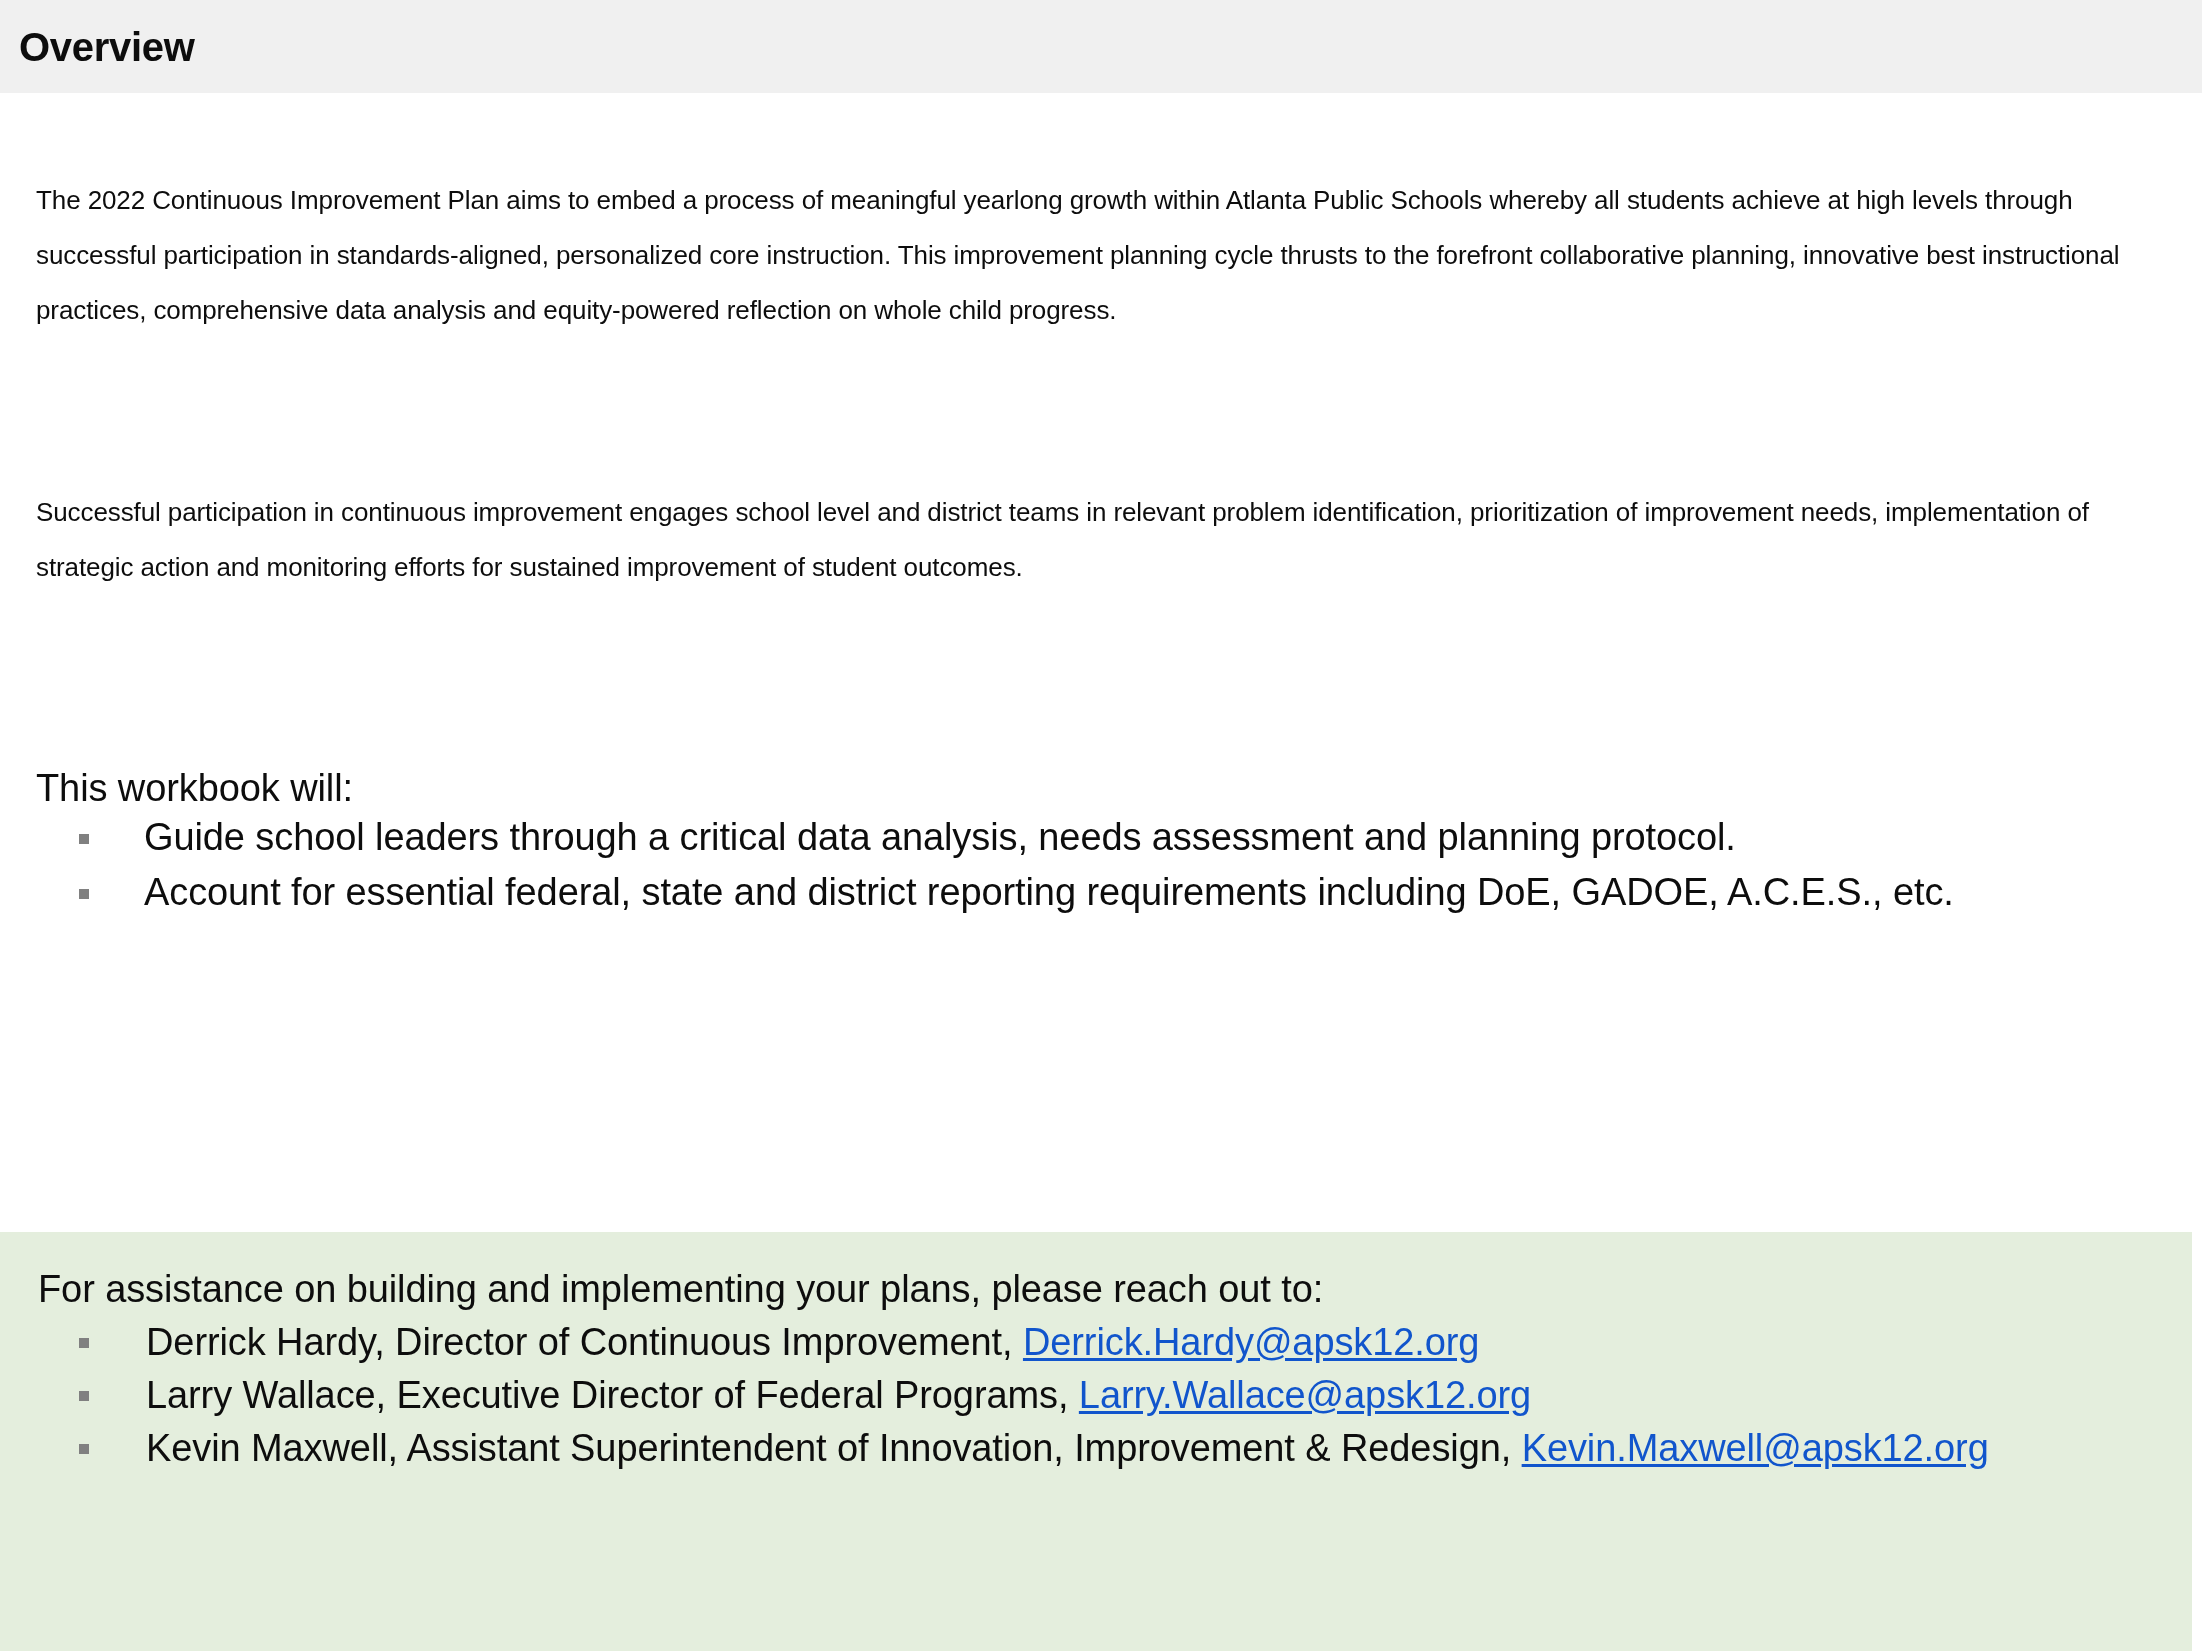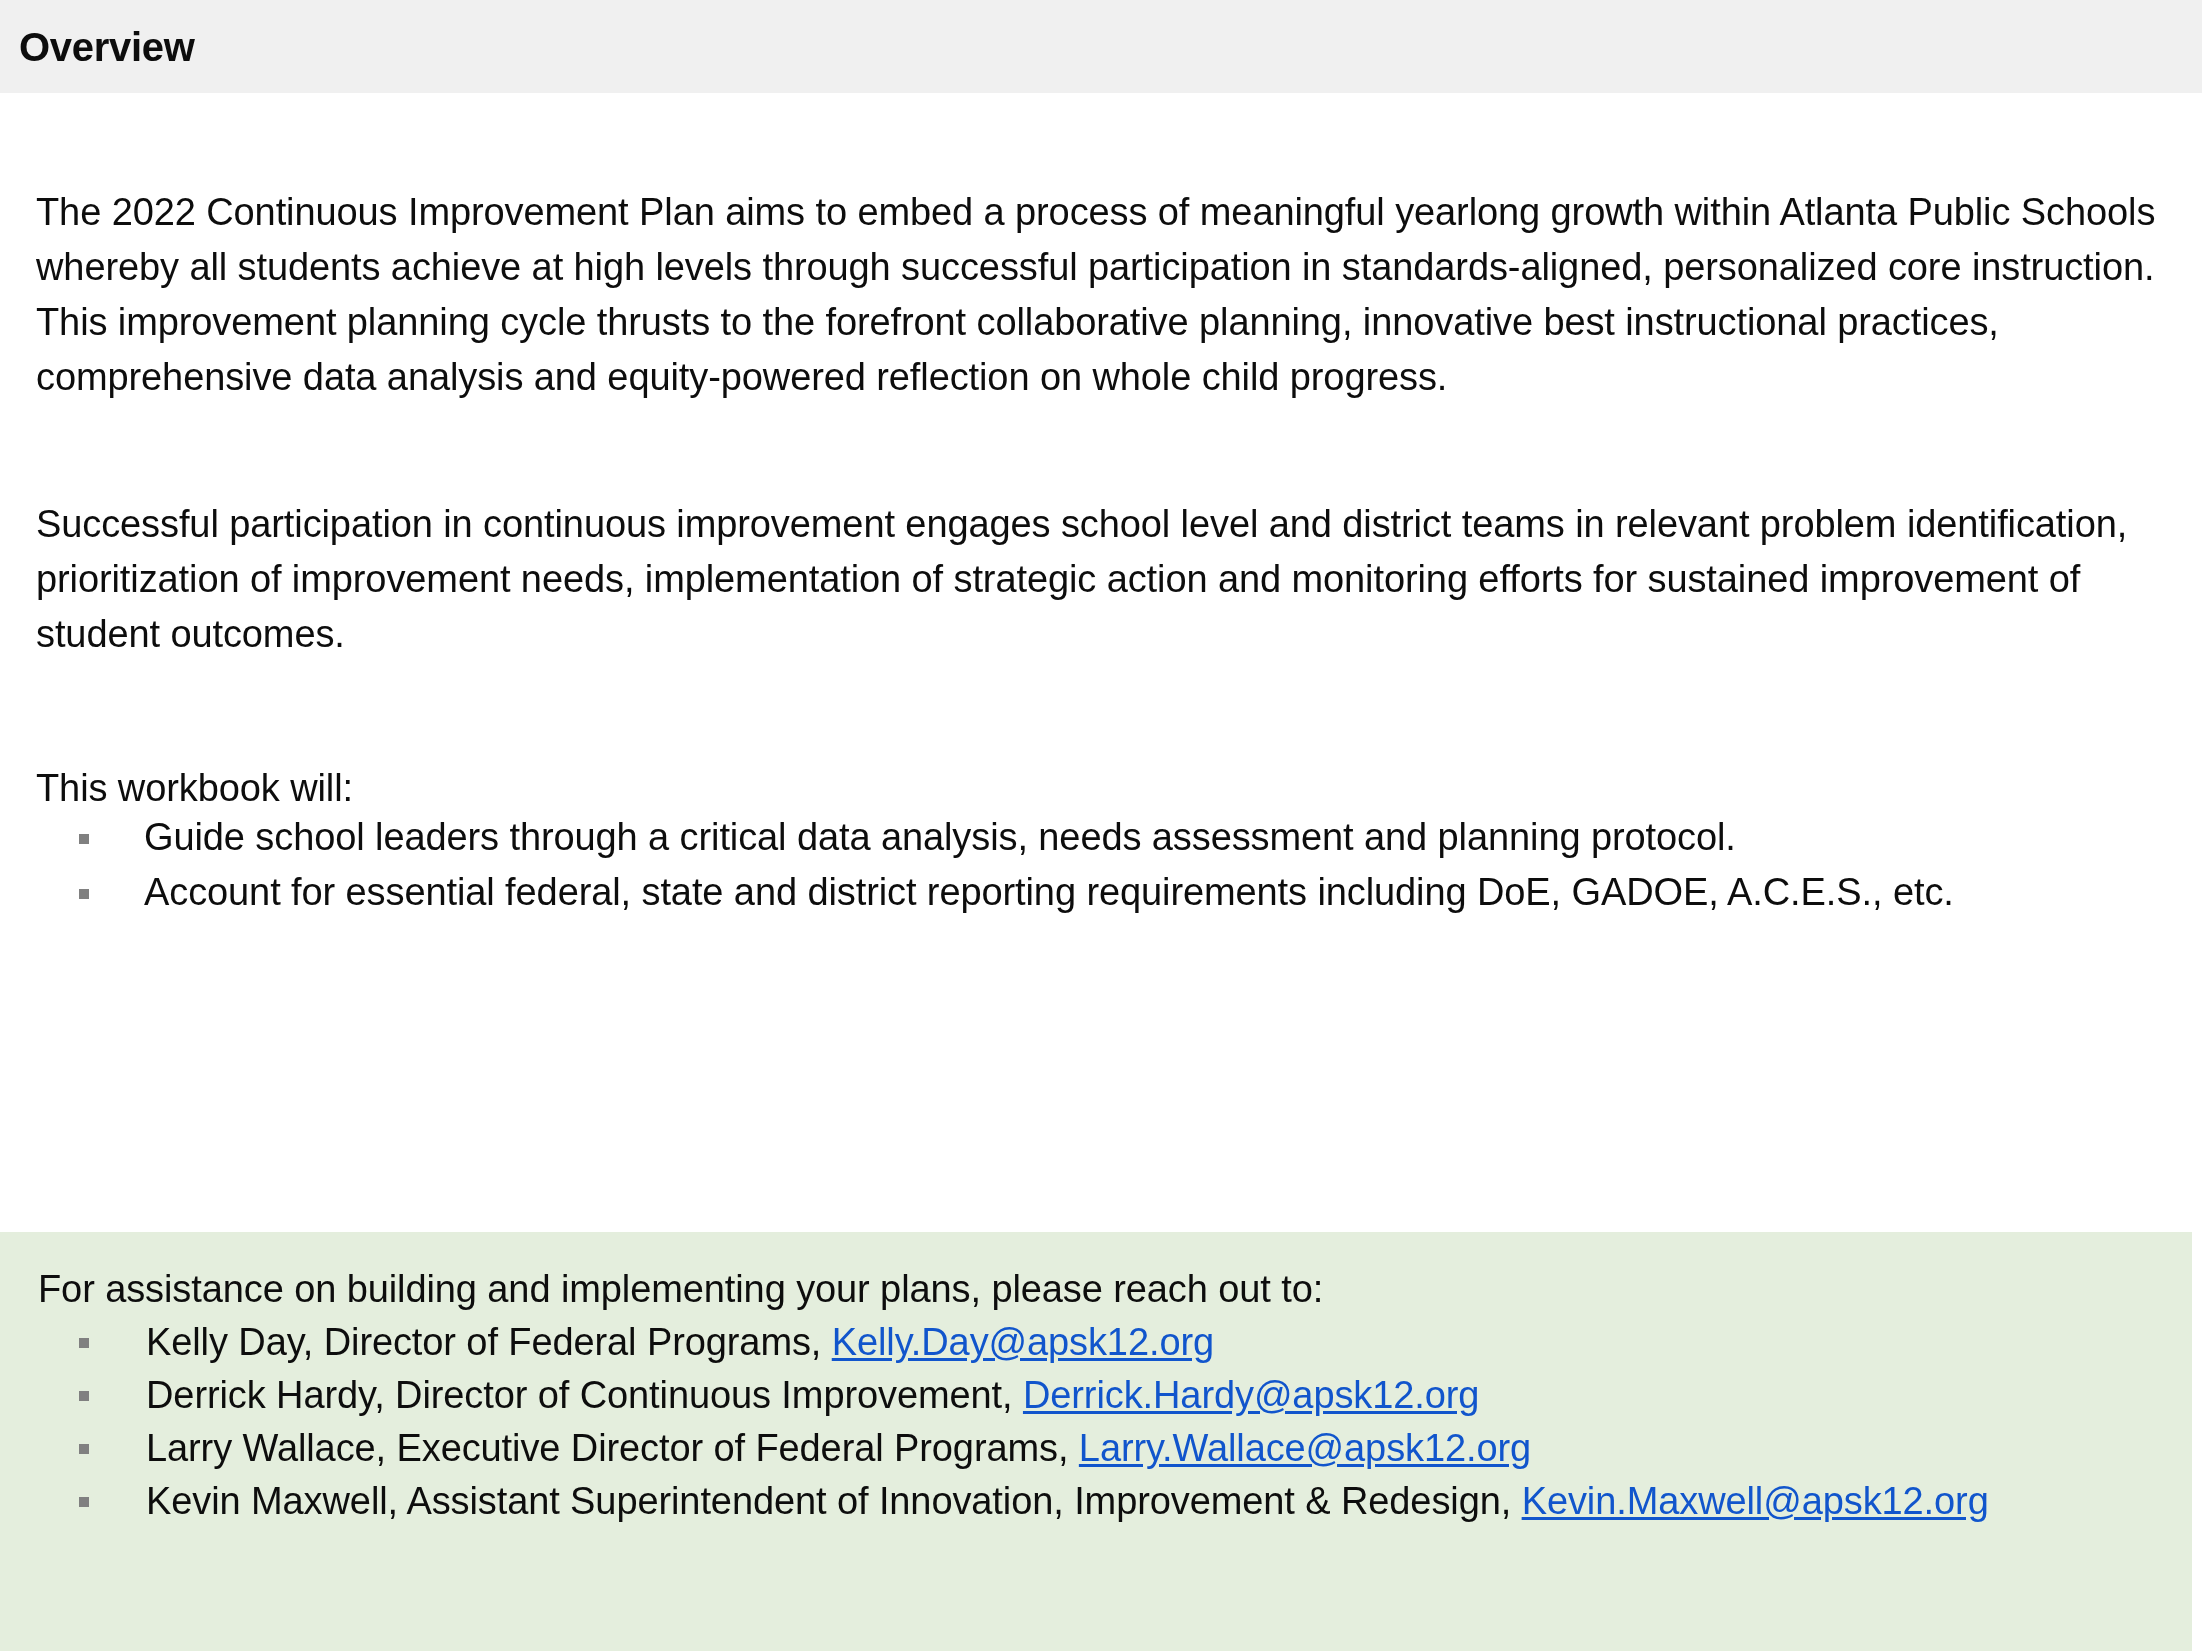--- a/index.html
+++ b/index.html
@@ -46,21 +46,21 @@
     top: 99px;
     width: 2203px;
     height: 1091px;
     background: #ffffff;
   }
 
   .para {
     position: absolute;
     left: 36px;
     width: 2142px;
-    font-size: 38px;
+    font-size: 26px;
     line-height: 55px;
     color: #0d0d0d;
     font-stretch: condensed;
     letter-spacing: -0.1px;
   }
 
   #para-1 { top: 48px; }
   #para-2 { top: 360px; }
 
   #workbook-intro {
@@ -179,24 +179,20 @@
 
 </div>
 
 <div id="contact-panel">
 
   <div id="contact-intro">For assistance on building and implementing your plans, please reach out to:</div>
 
   <ul class="bullets" id="contact-list">
     <li>
       <span class="sq-bullet"></span>
-      <span>Kelly Day, Director of Federal Programs, </span><a class="email-link" href="#">Kelly.Day@apsk12.org</a>
-    </li>
-    <li>
-      <span class="sq-bullet"></span>
       <span>Derrick Hardy, Director of Continuous Improvement, </span><a class="email-link" href="#">Derrick.Hardy@apsk12.org</a>
     </li>
     <li>
       <span class="sq-bullet"></span>
       <span>Larry Wallace, Executive Director of Federal Programs, </span><a class="email-link" href="#">Larry.Wallace@apsk12.org</a>
     </li>
     <li>
       <span class="sq-bullet"></span>
       <span>Kevin Maxwell, Assistant Superintendent of Innovation, Improvement &amp; Redesign, </span><a class="email-link" href="#">Kevin.Maxwell@apsk12.org</a>
     </li>

